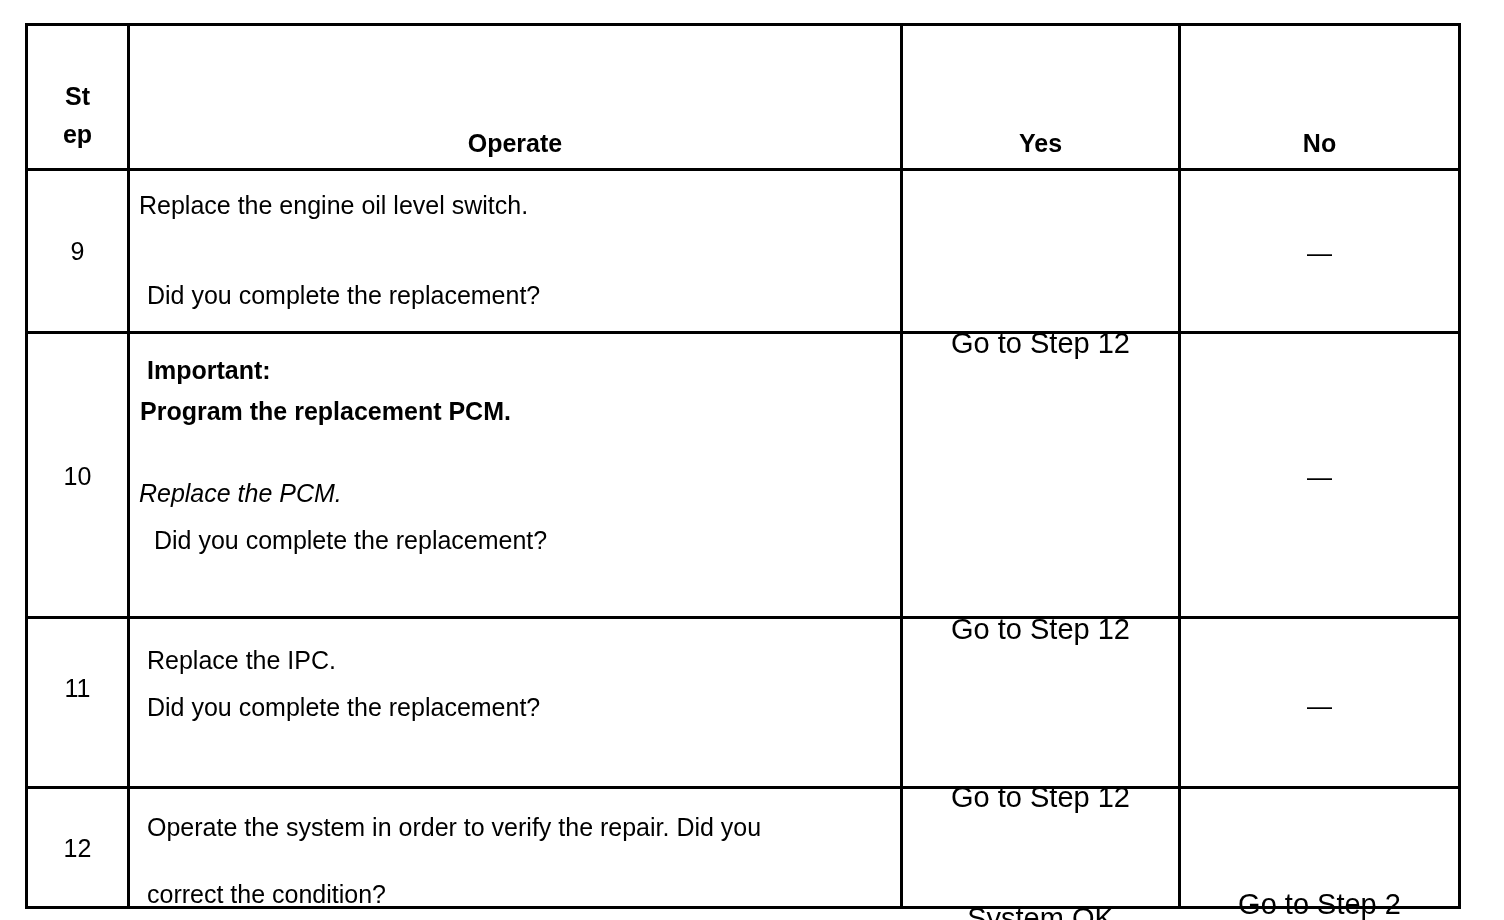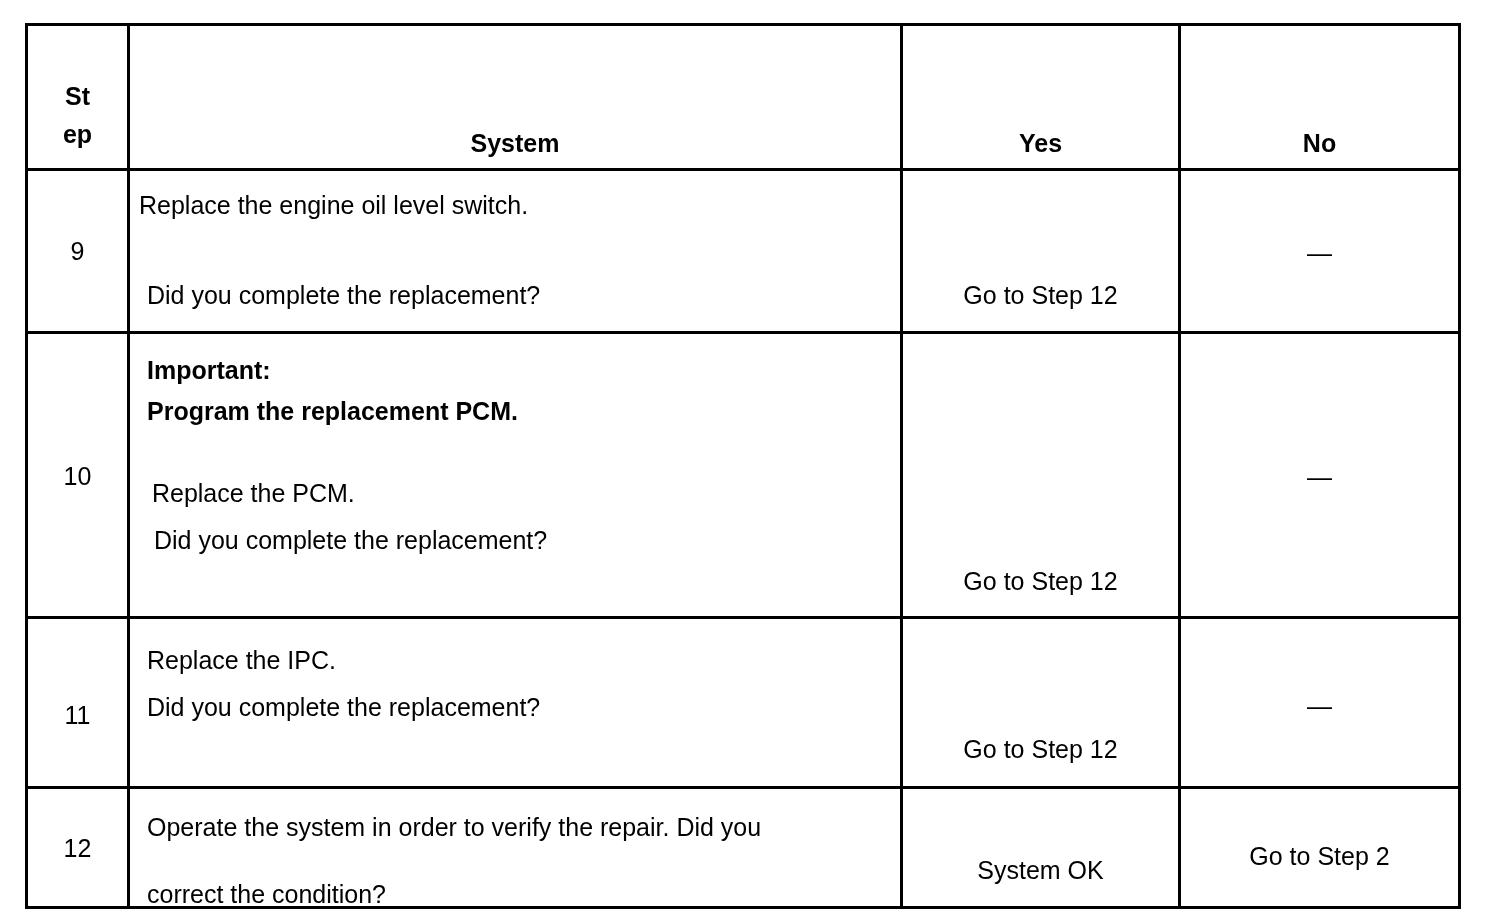--- a/index.html
+++ b/index.html
@@ -102,22 +102,23 @@
   
   .res-cell {
     position: relative;
     height: 100%;
   }
   .res-text {
     position: absolute;
     left: 0;
     right: 0;
     text-align: center;
-    font-size: 25px;
-    line-height: 1;
+    font-size: 29px;
+    line-height: 1;
+    margin-top: 46px;
   }
   .res-dash {
     position: absolute;
     left: 0;
     right: 0;
     text-align: center;
     font-size: 25px;
     line-height: 1;
   }
 
@@ -145,21 +146,21 @@
         <td>
           <div class="hdr-cell">
             <div class="hdr-label stacked">
               <span>St</span>
               <span>ep</span>
             </div>
           </div>
         </td>
         <td>
           <div class="hdr-cell">
-            <div class="hdr-label">System</div>
+            <div class="hdr-label">Operate</div>
           </div>
         </td>
         <td>
           <div class="hdr-cell">
             <div class="hdr-label">Yes</div>
           </div>
         </td>
         <td>
           <div class="hdr-cell">
             <div class="hdr-label">No</div>
@@ -196,41 +197,41 @@
 
       <tr class="row-10">
         <td>
           <div class="step-cell">
             <div class="step-num" style="top: 130px;">10</div>
           </div>
         </td>
         <td>
           <div class="action-cell">
             <div class="action-line bold" style="top: 24px; left: 17px;">Important:</div>
-            <div class="action-line bold" style="top: 65px; left: 17px;">Program the replacement PCM.</div>
-            <div class="action-line" style="top: 147px; left: 15px;"> Replace the PCM.</div>
+            <div class="action-line bold" style="top: 65px; left: 10px;">Program the replacement PCM.</div>
+            <div class="action-line" style="top: 147px; left: 2px; font-style: italic;"> Replace the PCM.</div>
             <div class="action-line" style="top: 194px; left: 17px;"> Did you complete the replacement?</div>
           </div>
         </td>
         <td>
           <div class="res-cell">
             <div class="res-text" style="top: 235px;">Go to Step 12</div>
           </div>
         </td>
         <td>
           <div class="res-cell">
             <div class="res-dash" style="top: 131px;">—</div>
           </div>
         </td>
       </tr>
 
       <tr class="row-11">
         <td>
           <div class="step-cell">
-            <div class="step-num" style="top: 84px;">11</div>
+            <div class="step-num" style="top: 57px;">11</div>
           </div>
         </td>
         <td>
           <div class="action-cell">
             <div class="action-line" style="top: 29px; left: 17px;">Replace the IPC.</div>
             <div class="action-line" style="top: 76px; left: 17px;">Did you complete the replacement?</div>
           </div>
         </td>
         <td>
           <div class="res-cell">

